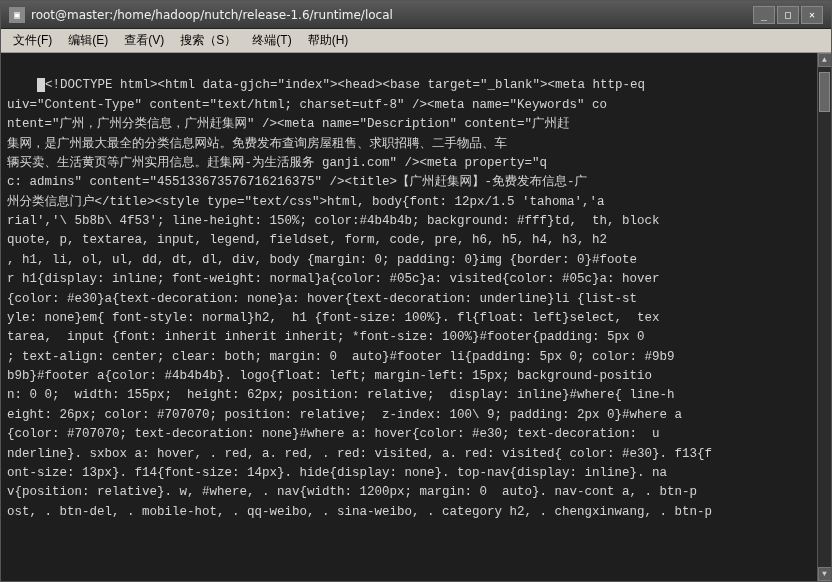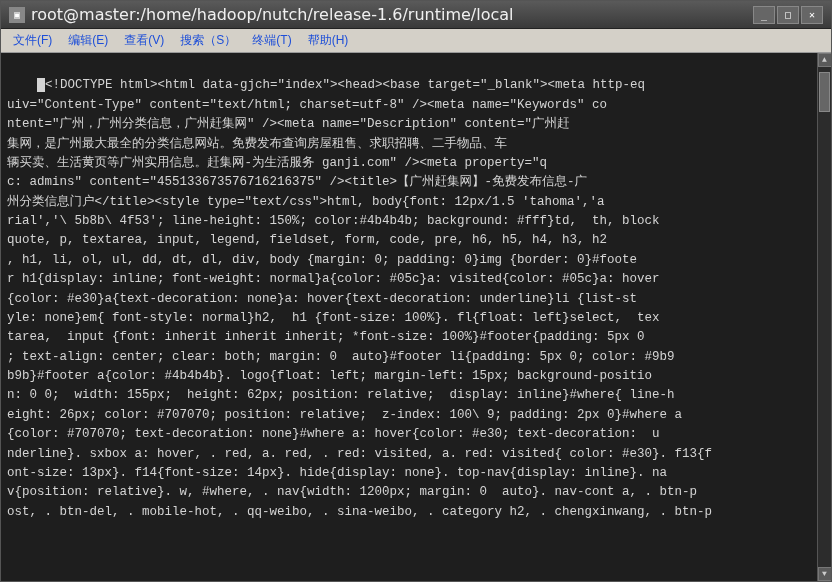--- a/index.html
+++ b/index.html
@@ -47,21 +47,21 @@
       height: 16px;
       background: #888;
       display: flex;
       align-items: center;
       justify-content: center;
       font-size: 10px;
       color: #fff;
     }
 
     .title-text {
-      font-size: 16px;
+      font-size: 12px;
       color: #f0f0f0;
       font-family: 'DejaVu Sans', Arial, sans-serif;
     }
 
     .title-bar-controls {
       display: flex;
       gap: 2px;
     }
 
     .title-btn {
@@ -85,21 +85,21 @@
       align-items: center;
       padding: 0 4px;
       border-bottom: 1px solid #999;
       gap: 0;
     }
 
     .menu-item {
       padding: 2px 8px;
       font-family: 'SimHei', 'WenQuanYi Micro Hei', Arial, sans-serif;
       font-size: 12px;
-      color: #1d4ed8;
+      color: #000000;
       cursor: pointer;
       white-space: nowrap;
     }
 
     .content-area {
       background: #1e1e1e;
       flex: 1;
       overflow: hidden;
       padding: 4px 6px;
       color: #d4d4d4;

